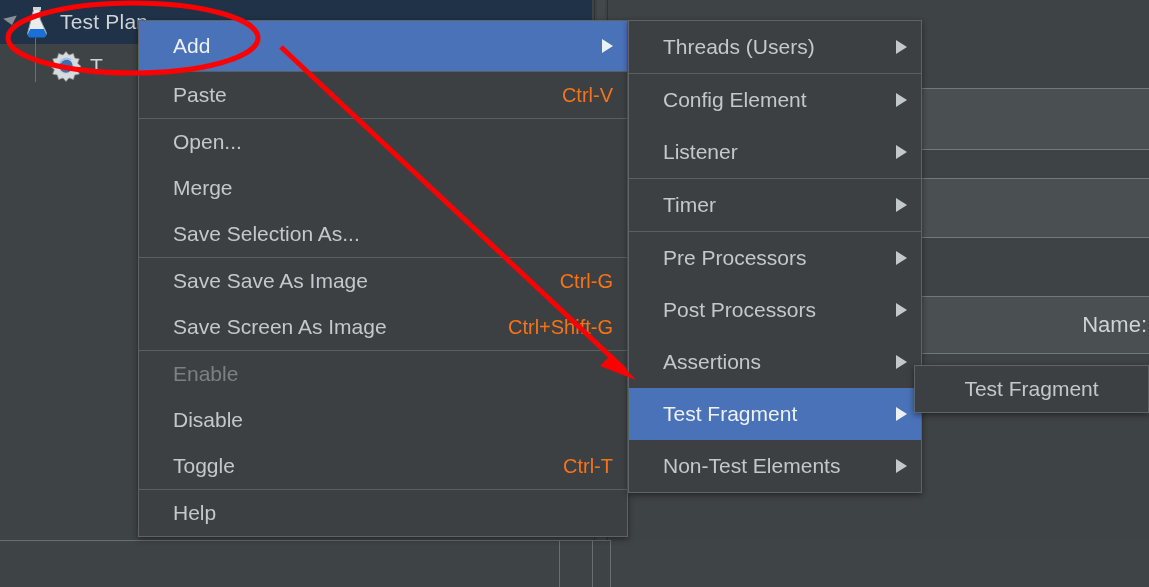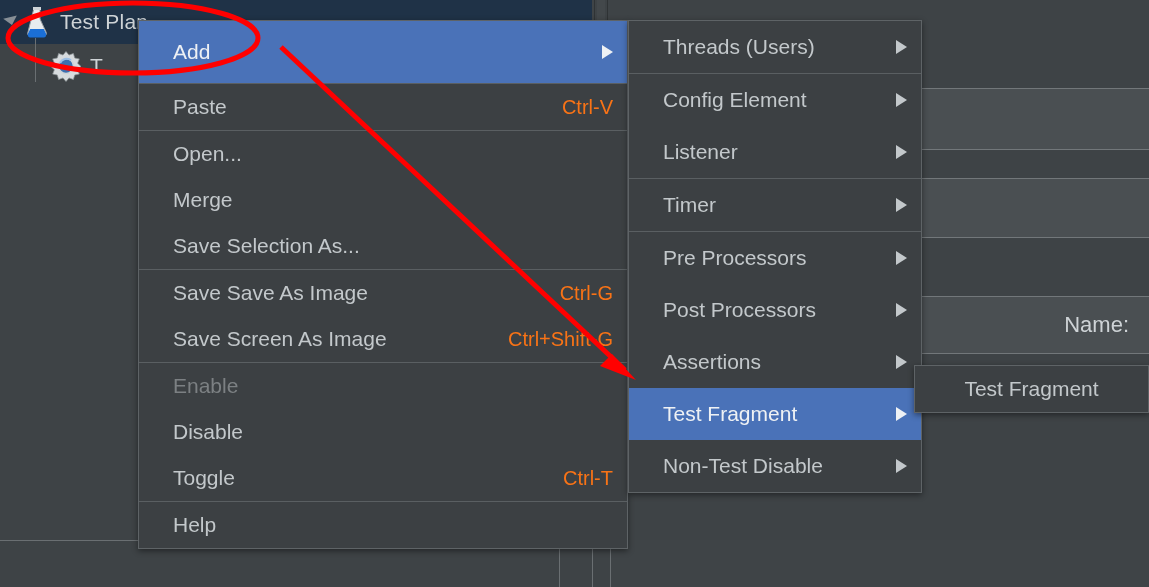--- a/index.html
+++ b/index.html
@@ -48,21 +48,21 @@
   
   #form-panel { position:absolute; left:610px; top:0; width:539px; height:540px; background:#3e4346; }
   .form-row { position:absolute; left:0; width:539px; }
   .row-a { background:#3e4346; }
   .row-b { background:#4a4f52; border-top:1px solid #72777a; border-bottom:1px solid #72777a; }
   #name-row {
     position:absolute; left:0; top:296px; width:539px; height:58px;
     background:#4a4f52; border-top:1px solid #72777a; border-bottom:1px solid #72777a;
     display:flex; align-items:center; justify-content:flex-end;
   }
-  #name-label { font-size:22px; color:#ced3d6; padding-right:20px; }
+  #name-label { font-size:22px; color:#ced3d6; padding-right:2px; }
 
   
   #splitter {
     position:absolute; left:594px; top:0; width:14px; height:540px;
     background:#3e4346; border-left:1px solid #2f3335; border-right:1px solid #2f3335;
   }
   #splitter-inner { position:absolute; left:597px; top:0; width:8px; height:540px; background:#43484b; }
 
   
   #bottom-strip { position:absolute; left:0; top:540px; width:1149px; height:47px; background:#3f4447; }
@@ -153,21 +153,21 @@
   </div>
 
   <div id="bottom-strip">
     <div class="bottom-cell" style="left:0;width:560px;"></div>
     <div class="bottom-cell" style="left:560px;width:33px;"></div>
     <div class="bottom-cell" style="left:593px;width:18px;"></div>
   </div>
 </div>
 
 <div class="menu" id="menu-context">
-    <div class="menu-item sel has-arrow" style="height: 62px; text-align: right;">
+    <div class="menu-item sel has-arrow" style="height: 50px; text-align: right;">
       <span class="label">Add</span>
       <span class="arrow"></span>
     </div>
     <div class="sep"></div>
     <div class="menu-item" style="height: 46px;">
       <span class="label">Paste</span>
       <span class="accel">Ctrl-V</span>
     </div>
     <div class="sep"></div>
     <div class="menu-item" style="height: 46px;">
@@ -235,21 +235,21 @@
     </div>
     <div class="menu-item has-arrow" style="height: 52px;">
       <span class="label">Assertions</span>
       <span class="arrow"></span>
     </div>
     <div class="menu-item sel has-arrow" style="height: 52px;">
       <span class="label">Test Fragment</span>
       <span class="arrow"></span>
     </div>
     <div class="menu-item has-arrow" style="height: 52px;">
-      <span class="label">Non-Test Disable</span>
+      <span class="label">Non-Test Elements</span>
       <span class="arrow"></span>
     </div>
   </div>
 
 <div class="menu" id="menu-fragment">
     <div class="menu-item" style="height: 46px;">
       <span class="label">Test Fragment</span>
     </div>
   </div>
 

